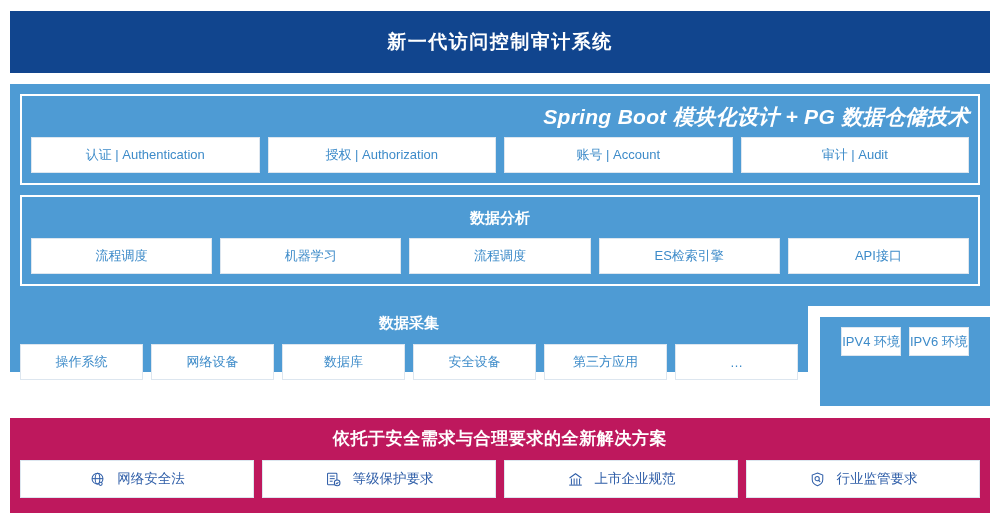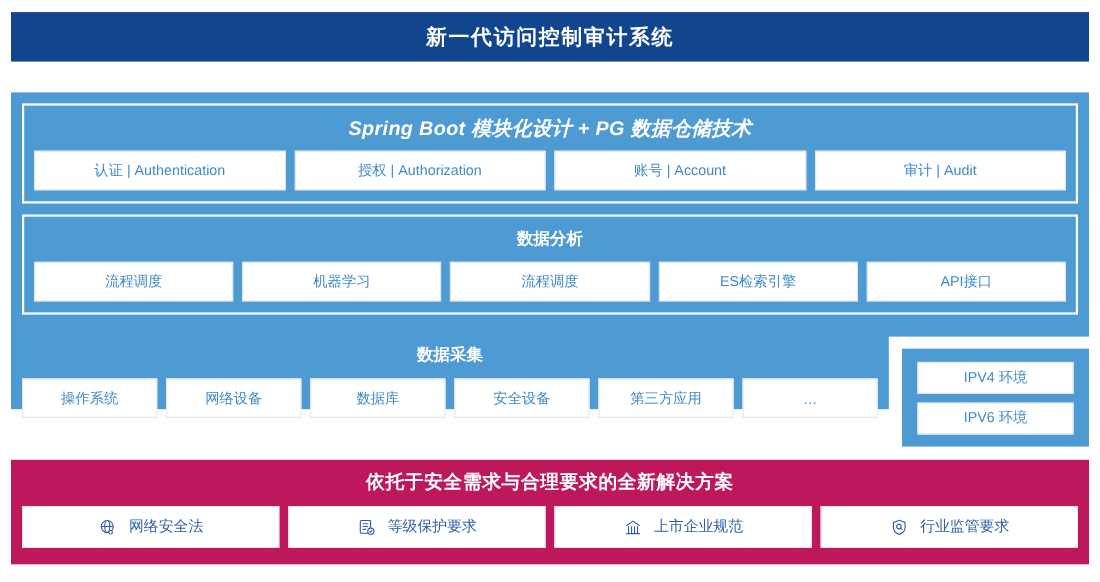--- a/index.html
+++ b/index.html
@@ -21,21 +21,21 @@
     padding: 0 10px;
     background: #ffffff;
   }
 
   
   .header-bar {
     position: absolute;
     left: 10px;
     top: 11px;
     width: 980px;
-    height: 45px;
+    height: 62px;
     background: #11458e;
     display: flex;
     align-items: center;
     justify-content: center;
   }
   .header-title {
     color: #ffffff;
     font-size: 19px;
     font-weight: bold;
     letter-spacing: 1.5px;
@@ -73,22 +73,23 @@
     text-align: center;
     color: #ffffff;
     font-size: 15px;
     font-weight: bold;
     line-height: 26px;
     margin-bottom: 7px;
   }
   .group-title.italic {
     font-style: italic;
     font-weight: bold;
-    font-size: 18px;
+    font-size: 21px;
     letter-spacing: .3px;
+    text-align: right;
   }
 
   .card-row {
     display: flex;
     gap: 8px;
   }
   .card {
     flex: 1 1 0;
     background: #ffffff;
     border: 1px solid #dde6ef;
@@ -128,21 +129,20 @@
   .collect-panel .group-title { margin-bottom: 8px; }
 
   .ip-panel {
     position: absolute;
     left: 820px;
     top: 317px;
     width: 170px;
     height: 89px;
     padding: 10px 14px;
     display: flex;
-    flex-direction: column;
     justify-content: center;
     gap: 8px;
   }
   .ip-card {
     background: #ffffff;
     border: 1px solid #dde6ef;
     height: 29px;
     display: flex;
     align-items: center;
     justify-content: center;

